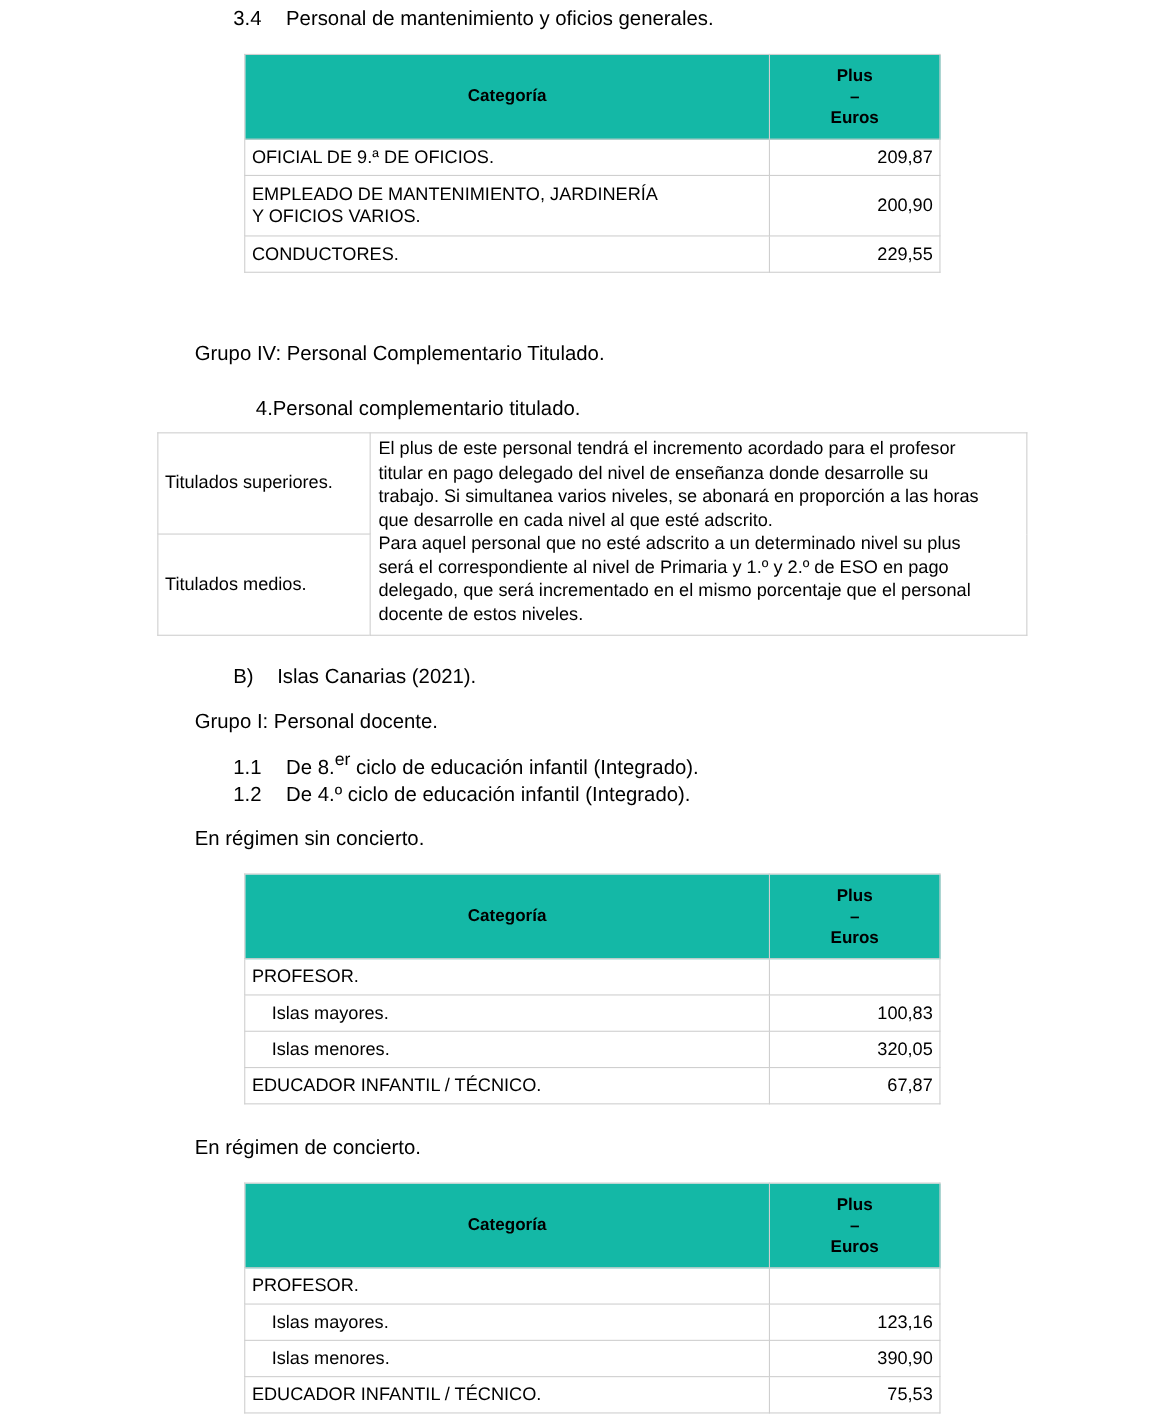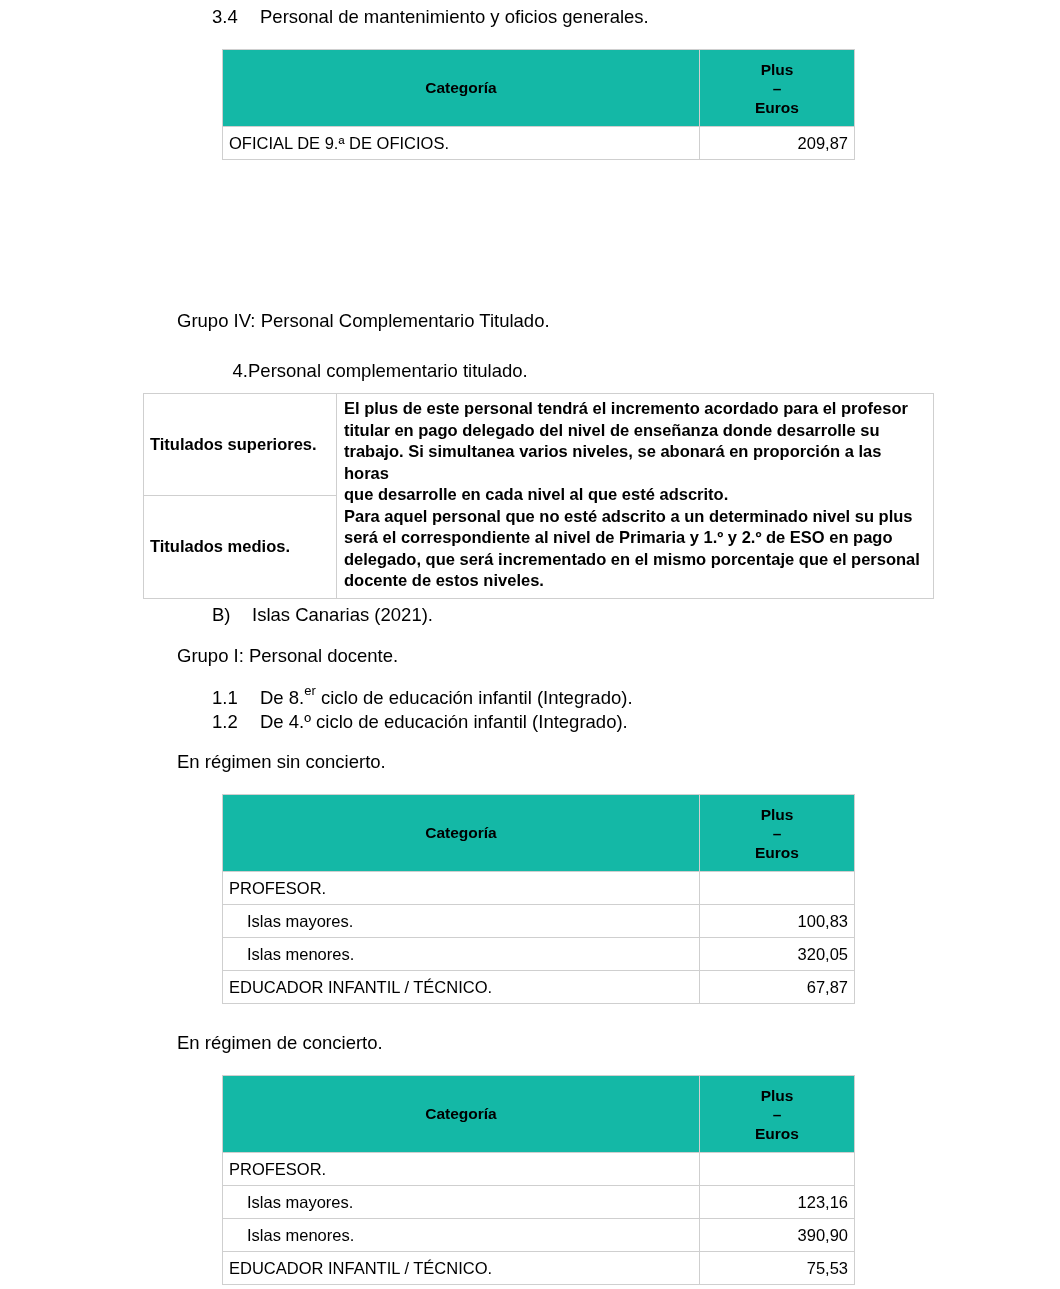--- a/index.html
+++ b/index.html
@@ -13,24 +13,24 @@
   td, th { border: 1px solid #cfcfcf; font-size: 16.5px; line-height: 20px; }
   .ptable { left: 222px; width: 633px; }
   .ptable th { background: #14b8a6; font-weight: bold; font-size: 15.5px; text-align: center; }
   .ptable th.cat { width: 474px; height: 74px; }
   .ptable th.plus { line-height: 19px; padding: 0; }
   .ptable td { height: 32px; padding: 0 6px; }
   .ptable td.val { text-align: right; }
   .ptable td.indent { padding-left: 24px; margin-left: 28px; }
   .ptable tr.tall td { height: 54px; }
   .ttable { left: 143px; top: 393px; width: 791px; }
-  .ttable td { font-size: 16.5px; line-height: 21.5px; font-weight: bold; }
+  .ttable td { font-size: 16.5px; line-height: 21.5px; }
   .ttable td.label { width: 180px; padding: 0 6px; height: 91px; }
   .ttable td.text { padding: 4px 6px 6px 7px; vertical-align: top; }
-  sup { font-size: 13px; line-height: 0; position: relative; top: -2px; }
+  sup { font-size: 16px; line-height: 0; position: relative; top: -2px; }
 </style>
 </head>
 <body>
 
 <div class="para" style="top:6px;">
   <span class="num" style="width:48px;">3.4</span><span>Personal de mantenimiento y oficios generales.</span>
 </div>
 
 <table class="ptable" style="top:49px;">
   <tbody>
@@ -38,20 +38,31 @@
     <th class="cat">Categoría</th>
     <th class="plus">
       <div>Plus</div>
       <div>–</div>
       <div>Euros</div>
     </th>
   </tr>
   <tr>
     <td>OFICIAL DE 9.ª DE OFICIOS.</td>
     <td class="val">209,87</td>
+  </tr>
+  <tr class="tall">
+    <td>
+      <div>EMPLEADO DE MANTENIMIENTO, JARDINERÍA</div>
+      <div>Y OFICIOS VARIOS.</div>
+    </td>
+    <td class="val">200,90</td>
+  </tr>
+  <tr>
+    <td>CONDUCTORES.</td>
+    <td class="val">229,55</td>
   </tr>
 </tbody>
   </table>
 
 <div class="para" style="top:310px;">Grupo IV: Personal Complementario Titulado.</div>
 <div class="para" style="top:360px;text-align:right;">
   <span class="num" style="width:36px;">4.</span><span>Personal complementario titulado.</span>
 </div>
 
 <table class="ttable">

